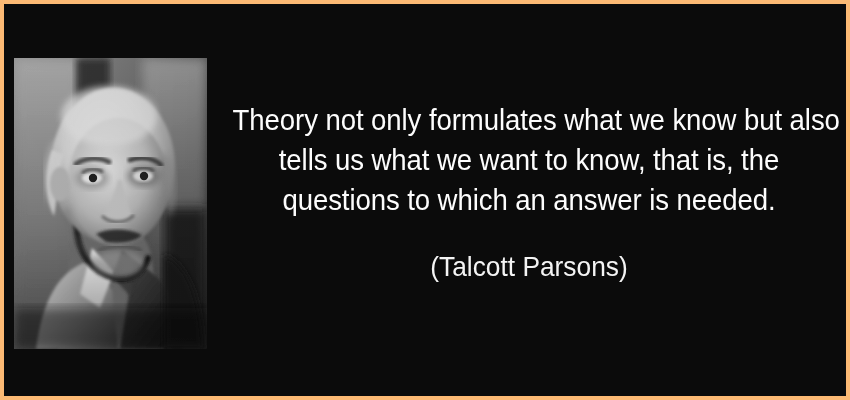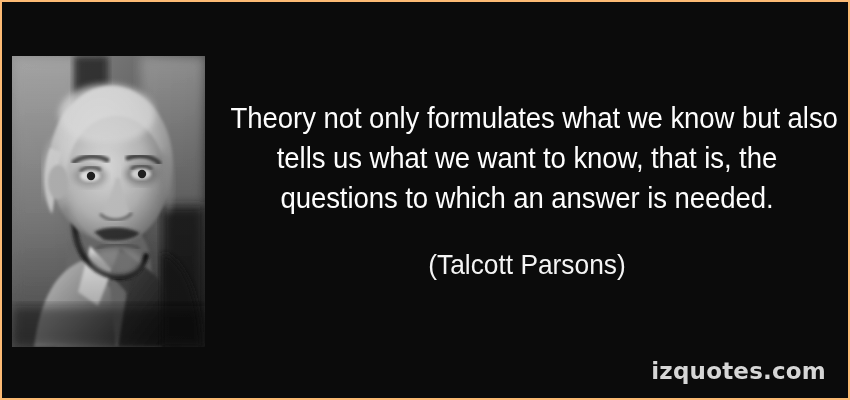--- a/index.html
+++ b/index.html
@@ -6,21 +6,21 @@
     margin: 0;
     padding: 0;
     background: #000000;
   }
   #quote-card {
     position: relative;
     width: 850px;
     height: 400px;
     background: #0b0b0b;
     box-sizing: border-box;
-    border: 2px solid #fdba74;
+    border: 4px solid #fdba74;
     overflow: hidden;
     font-family: "Liberation Sans", "DejaVu Sans", sans-serif;
   }
 
   
   #portrait-frame {
     position: absolute;
     left: 10px;
     top: 54px;
     width: 193px;
@@ -208,15 +208,14 @@
   </div>
 
   <div id="quote-block">
     <span class="quote-line">Theory not only formulates what we know but also</span>
     <span class="quote-line">tells us what we want to know, that is, the</span>
     <span class="quote-line">questions to which an answer is needed.</span>
   </div>
 
   <div id="attribution">(Talcott Parsons)</div>
 
-  <div id="watermark">izquotes.com</div>
 
 </div>
 
 </body></html>

